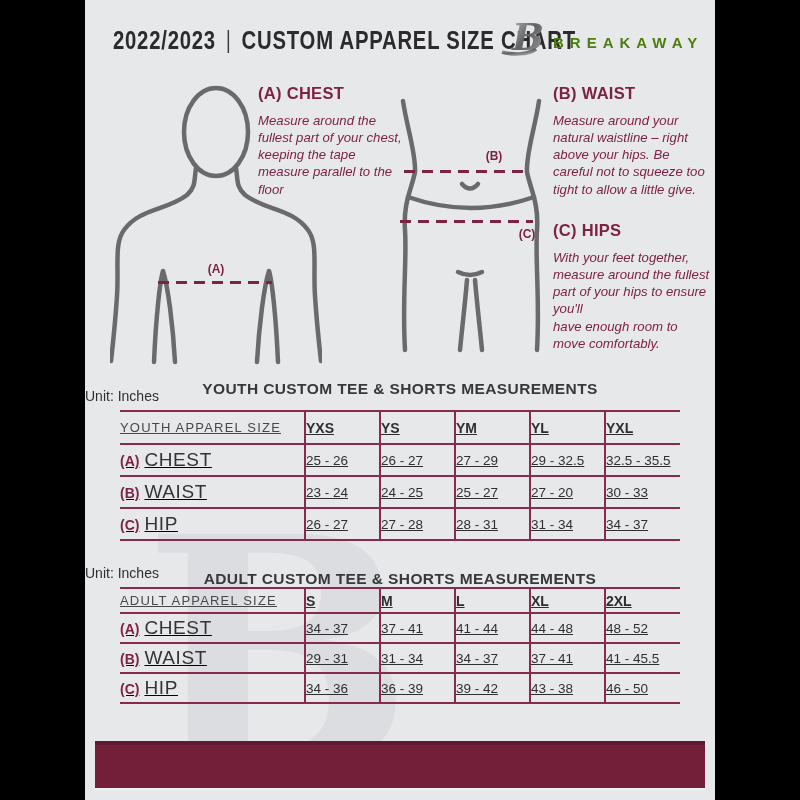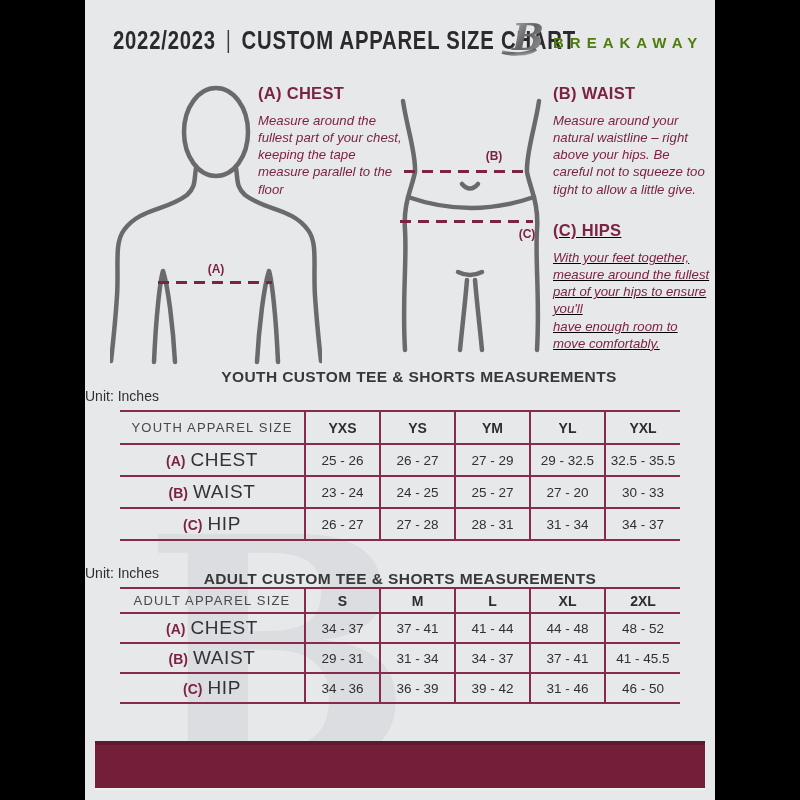--- a/index.html
+++ b/index.html
@@ -34,21 +34,21 @@
   
   .tbl-title { position:absolute; width:630px; text-align:center; font-weight:bold; font-size:15.5px;
                color:#38383a; letter-spacing:.4px; z-index:1; }
   .tbl-unit  { position:absolute; width:630px; text-align:left; font-size:14px;
                color:#2f2f31; z-index:1; }
 
   
   table.size-table { position:absolute; left:35px; width:560px; border-collapse:collapse; table-layout:fixed;
                      z-index:1; border-top:2px solid #862b4b; }
   table.size-table tr { border-bottom:2px solid #862b4b; }
-  table.size-table th, table.size-table td { padding:0; text-align:center; vertical-align:middle; }
+  table.size-table th, table.size-table td { padding:0; text-align:left; vertical-align:middle;text-decoration:underline; }
   table.size-table th + th, table.size-table td + td { border-left:2px solid #862b4b; }
   .t-youth tr { height:32px; } .t-youth tr.hrow { height:33px; }
   .t-adult tr { height:30px; } .t-adult tr.hrow { height:25px; }
   th.sizehdr { text-align:left; padding-left:19px; font-weight:normal; font-size:13px;
                letter-spacing:1.2px; color:#48484a; }
   th.colhdr  { font-weight:bold; font-size:14px; color:#2e2e30; }
   td.rowlabel { text-align:left; padding-left:19px; }
   td.rowlabel .key { color:#7d2245; font-weight:bold; font-size:14px; }
   td.rowlabel .lbl { font-size:19px; color:#333336; letter-spacing:.6px; margin-left:5px; }
   td.val { font-size:13.5px; color:#303033;margin-top:36px; }
@@ -111,27 +111,27 @@
   <div class="marker" style="left:424px; top:227px;">(C)</div>
 
   <div class="gblock" style="left:173px; top:84px; width:150px;">
     <div class="g-head">(A) CHEST</div>
     <div class="g-body">Measure around the fullest part of your chest, keeping the tape measure parallel to the floor</div>
   </div>
   <div class="gblock" style="left:468px; top:84px; width:154px;">
     <div class="g-head">(B) WAIST</div>
     <div class="g-body">Measure around your natural waistline – right above your hips. Be careful not to squeeze too tight to allow a little give.</div>
   </div>
-  <div class="gblock" style="left:468px; top:221px; width:160px;text-decoration:underline;">
+  <div class="gblock" style="left:468px; top:221px; width:160px;">
     <div class="g-head">(C) HIPS</div>
     <div class="g-body pre">With your feet together, measure around the fullest part of your hips to ensure you'll
 have enough room to move comfortably.</div>
   </div>
 
-  <div class="tbl-title" style="top:368px;margin-left:19px;">YOUTH CUSTOM TEE &amp; SHORTS MEASUREMENTS</div>
+  <div class="tbl-title" style="top:380px;">YOUTH CUSTOM TEE &amp; SHORTS MEASUREMENTS</div>
   <div class="tbl-unit" style="top:388px;">Unit: Inches</div>
   <table class="size-table t-youth" style="top:410px;">
     <colgroup>
         <col style="width:185px;">
         <col style="width:75px;">
         <col style="width:75px;">
         <col style="width:75px;">
         <col style="width:75px;">
         <col style="width:75px;">
       </colgroup>
@@ -205,20 +205,20 @@
       <td class="val">31 - 34</td>
       <td class="val">34 - 37</td>
       <td class="val">37 - 41</td>
       <td class="val">41 - 45.5</td>
     </tr>
     <tr>
       <td class="rowlabel"><span class="key">(C)</span><span class="lbl">HIP</span></td>
       <td class="val">34 - 36</td>
       <td class="val">36 - 39</td>
       <td class="val">39 - 42</td>
-      <td class="val">31 - 46</td>
+      <td class="val">43 - 38</td>
       <td class="val">46 - 50</td>
     </tr>
   </tbody>
     </table>
 
   <div class="footer"></div>
 </div>
 
 </body></html>

